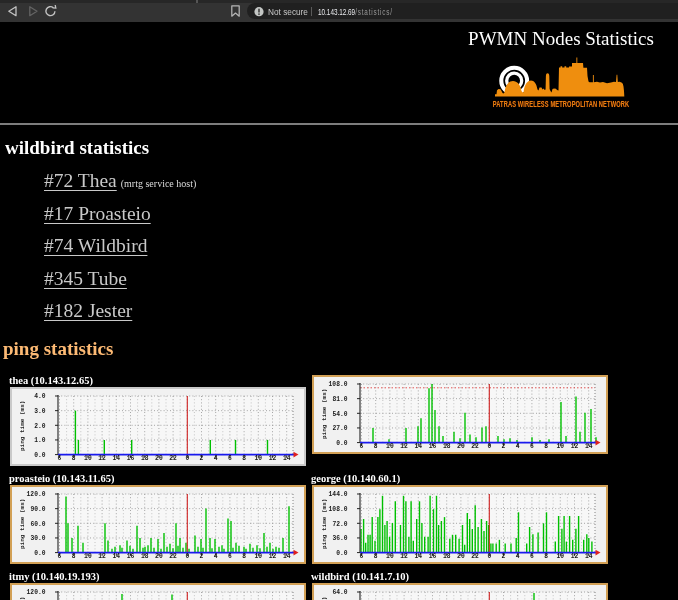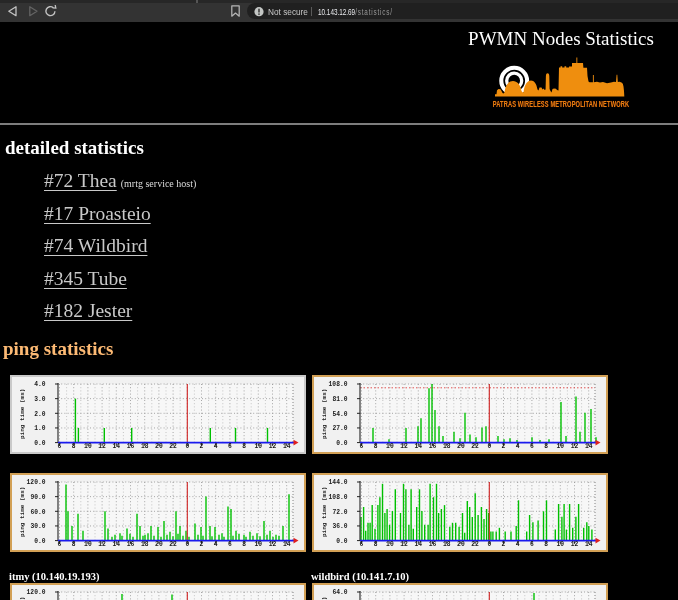--- a/index.html
+++ b/index.html
@@ -66,31 +66,32 @@
  L 138.5,26.8 L 140.5,27.4 L 141.8,28.8 L 142.5,31.5 L 143,36
  L 143.3,41.5 Z"></path>
 </svg>
   <div style="position:absolute;left:-70px;top:43.7px;width:300px;text-align:center;font-family:'Liberation Sans',sans-serif;
        font-weight:bold;font-size:8.5px;color:#e87f10;text-shadow:0 0 1px #701d00;letter-spacing:0.2px;white-space:nowrap;
        transform:scaleX(0.67);transform-origin:center top">PATRAS WIRELESS METROPOLITAN NETWORK</div>
 </div>
 
 <div class="abs" style="left:0;top:123px;width:678px;height:1.7px;background:#7d7d7d"></div>
 
-<div class="abs" style="left:5px;top:137px;font-size:19px;font-weight:bold;color:#fff">detailed statistics</div>
+<div class="abs" style="left:5px;top:137px;font-size:19px;font-weight:bold;color:#fff">wildbird statistics</div>
 
 <div class="abs" style="left:4px;top:170px"><span class="link">#72 Thea</span> <span style="font-size:10px;color:#ddd">(mrtg service host)</span></div>
 <div class="abs" style="left:4px;top:203px"><span class="link">#17 Proasteio</span></div>
 <div class="abs" style="left:4px;top:235px"><span class="link">#74 Wildbird</span></div>
 <div class="abs" style="left:4px;top:267.5px"><span class="link">#345 Tube</span></div>
 <div class="abs" style="left:4px;top:299.5px"><span class="link">#182 Jester</span></div>
 
 <div class="abs" style="left:3px;top:338px;font-size:19px;font-weight:bold;color:#fdba74">ping statistics</div>
 
 <div style="position:absolute;left:9px;top:375px">
+    <div class="clabel">thea (10.143.12.65)</div>
     <div style="border:2px solid #c9c9c9;width:296px;height:79px;margin-left:1px">
       <svg width="292" height="75" viewBox="0 0 292 75" xmlns="http://www.w3.org/2000/svg" style="display:block">
         <rect x="0" y="0" width="292" height="75" fill="#f1f1f1"></rect>
         <rect x="46.0" y="7.0" width="235.0" height="58.599999999999994" fill="#f7f7f7"></rect>
         <line x1="47.5" y1="7.0" x2="47.5" y2="65.6" stroke="#909090" stroke-width="0.8" stroke-dasharray="1 2.2"></line>
         <line x1="54.6" y1="7.0" x2="54.6" y2="65.6" stroke="#b8b8b8" stroke-width="0.8" stroke-dasharray="1 2.2"></line>
         <line x1="61.7" y1="7.0" x2="61.7" y2="65.6" stroke="#909090" stroke-width="0.8" stroke-dasharray="1 2.2"></line>
         <line x1="68.8" y1="7.0" x2="68.8" y2="65.6" stroke="#b8b8b8" stroke-width="0.8" stroke-dasharray="1 2.2"></line>
         <line x1="75.9" y1="7.0" x2="75.9" y2="65.6" stroke="#909090" stroke-width="0.8" stroke-dasharray="1 2.2"></line>
         <line x1="83.0" y1="7.0" x2="83.0" y2="65.6" stroke="#b8b8b8" stroke-width="0.8" stroke-dasharray="1 2.2"></line>
@@ -306,20 +307,21 @@
         <text x="217.9" y="71" text-anchor="middle" font-family="Liberation Mono, monospace" font-size="6.3px" font-weight="bold" fill="#1a1a1a">6</text>
         <text x="232.1" y="71" text-anchor="middle" font-family="Liberation Mono, monospace" font-size="6.3px" font-weight="bold" fill="#1a1a1a">8</text>
         <text x="246.3" y="71" text-anchor="middle" font-family="Liberation Mono, monospace" font-size="6.3px" font-weight="bold" fill="#1a1a1a">10</text>
         <text x="260.5" y="71" text-anchor="middle" font-family="Liberation Mono, monospace" font-size="6.3px" font-weight="bold" fill="#1a1a1a">12</text>
         <text x="274.7" y="71" text-anchor="middle" font-family="Liberation Mono, monospace" font-size="6.3px" font-weight="bold" fill="#1a1a1a">14</text>
         <text x="0" y="0" font-family="Liberation Mono, monospace" font-size="6px" font-weight="bold" fill="#1a1a1a" transform="translate(11.5,62) rotate(-90)">ping time (ms)</text>
       </svg>
     </div>
   </div>
 <div style="position:absolute;left:9px;top:473px">
+    <div class="clabel">proasteio (10.143.11.65)</div>
     <div style="border:2px solid #d2a055;width:296px;height:79px;margin-left:1px">
       <svg width="292" height="75" viewBox="0 0 292 75" xmlns="http://www.w3.org/2000/svg" style="display:block">
         <rect x="0" y="0" width="292" height="75" fill="#f1f1f1"></rect>
         <rect x="46.0" y="7.0" width="235.0" height="58.599999999999994" fill="#f7f7f7"></rect>
         <line x1="47.5" y1="7.0" x2="47.5" y2="65.6" stroke="#909090" stroke-width="0.8" stroke-dasharray="1 2.2"></line>
         <line x1="54.6" y1="7.0" x2="54.6" y2="65.6" stroke="#b8b8b8" stroke-width="0.8" stroke-dasharray="1 2.2"></line>
         <line x1="61.7" y1="7.0" x2="61.7" y2="65.6" stroke="#909090" stroke-width="0.8" stroke-dasharray="1 2.2"></line>
         <line x1="68.8" y1="7.0" x2="68.8" y2="65.6" stroke="#b8b8b8" stroke-width="0.8" stroke-dasharray="1 2.2"></line>
         <line x1="75.9" y1="7.0" x2="75.9" y2="65.6" stroke="#909090" stroke-width="0.8" stroke-dasharray="1 2.2"></line>
         <line x1="83.0" y1="7.0" x2="83.0" y2="65.6" stroke="#b8b8b8" stroke-width="0.8" stroke-dasharray="1 2.2"></line>
@@ -464,20 +466,21 @@
         <text x="217.9" y="71" text-anchor="middle" font-family="Liberation Mono, monospace" font-size="6.3px" font-weight="bold" fill="#1a1a1a">6</text>
         <text x="232.1" y="71" text-anchor="middle" font-family="Liberation Mono, monospace" font-size="6.3px" font-weight="bold" fill="#1a1a1a">8</text>
         <text x="246.3" y="71" text-anchor="middle" font-family="Liberation Mono, monospace" font-size="6.3px" font-weight="bold" fill="#1a1a1a">10</text>
         <text x="260.5" y="71" text-anchor="middle" font-family="Liberation Mono, monospace" font-size="6.3px" font-weight="bold" fill="#1a1a1a">12</text>
         <text x="274.7" y="71" text-anchor="middle" font-family="Liberation Mono, monospace" font-size="6.3px" font-weight="bold" fill="#1a1a1a">14</text>
         <text x="0" y="0" font-family="Liberation Mono, monospace" font-size="6px" font-weight="bold" fill="#1a1a1a" transform="translate(11.5,62) rotate(-90)">ping time (ms)</text>
       </svg>
     </div>
   </div>
 <div style="position:absolute;left:311px;top:473px">
+    <div class="clabel">george (10.140.60.1)</div>
     <div style="border:2px solid #d2a055;width:296px;height:79px;margin-left:1px">
       <svg width="292" height="75" viewBox="0 0 292 75" xmlns="http://www.w3.org/2000/svg" style="display:block">
         <rect x="0" y="0" width="292" height="75" fill="#f1f1f1"></rect>
         <rect x="46.0" y="7.0" width="235.0" height="58.599999999999994" fill="#f7f7f7"></rect>
         <line x1="47.5" y1="7.0" x2="47.5" y2="65.6" stroke="#909090" stroke-width="0.8" stroke-dasharray="1 2.2"></line>
         <line x1="54.6" y1="7.0" x2="54.6" y2="65.6" stroke="#b8b8b8" stroke-width="0.8" stroke-dasharray="1 2.2"></line>
         <line x1="61.7" y1="7.0" x2="61.7" y2="65.6" stroke="#909090" stroke-width="0.8" stroke-dasharray="1 2.2"></line>
         <line x1="68.8" y1="7.0" x2="68.8" y2="65.6" stroke="#b8b8b8" stroke-width="0.8" stroke-dasharray="1 2.2"></line>
         <line x1="75.9" y1="7.0" x2="75.9" y2="65.6" stroke="#909090" stroke-width="0.8" stroke-dasharray="1 2.2"></line>
         <line x1="83.0" y1="7.0" x2="83.0" y2="65.6" stroke="#b8b8b8" stroke-width="0.8" stroke-dasharray="1 2.2"></line>

